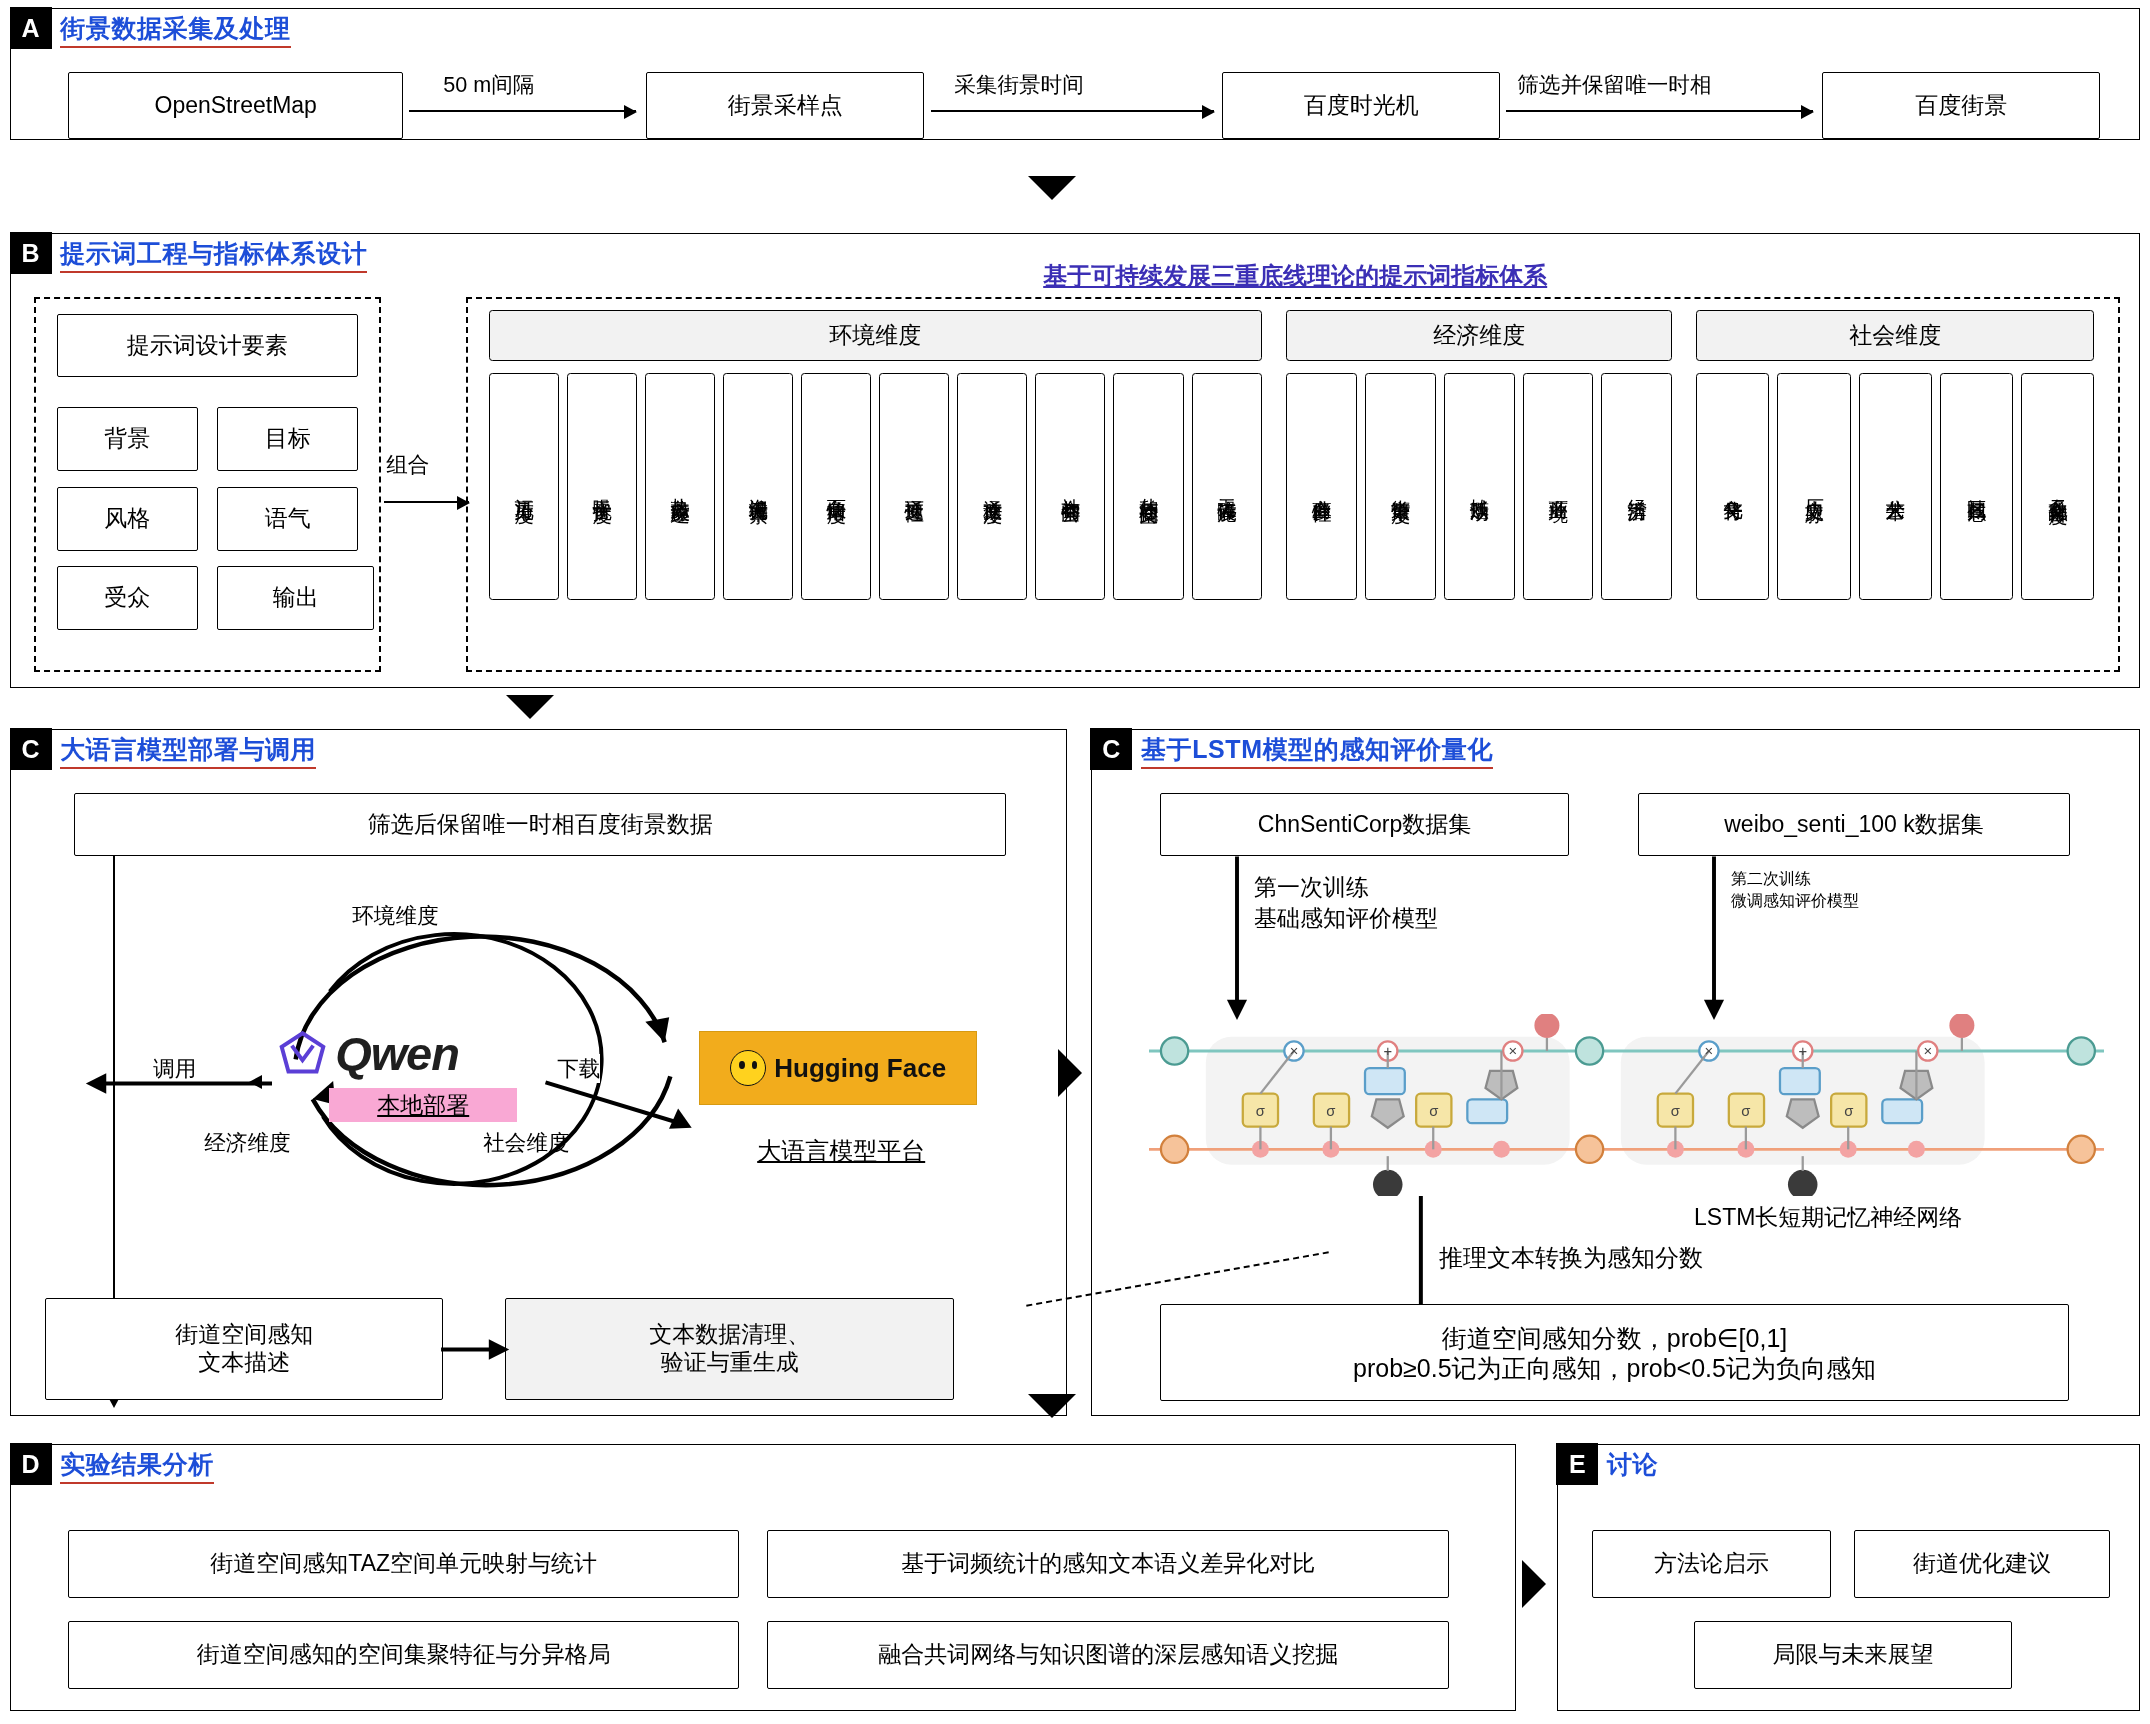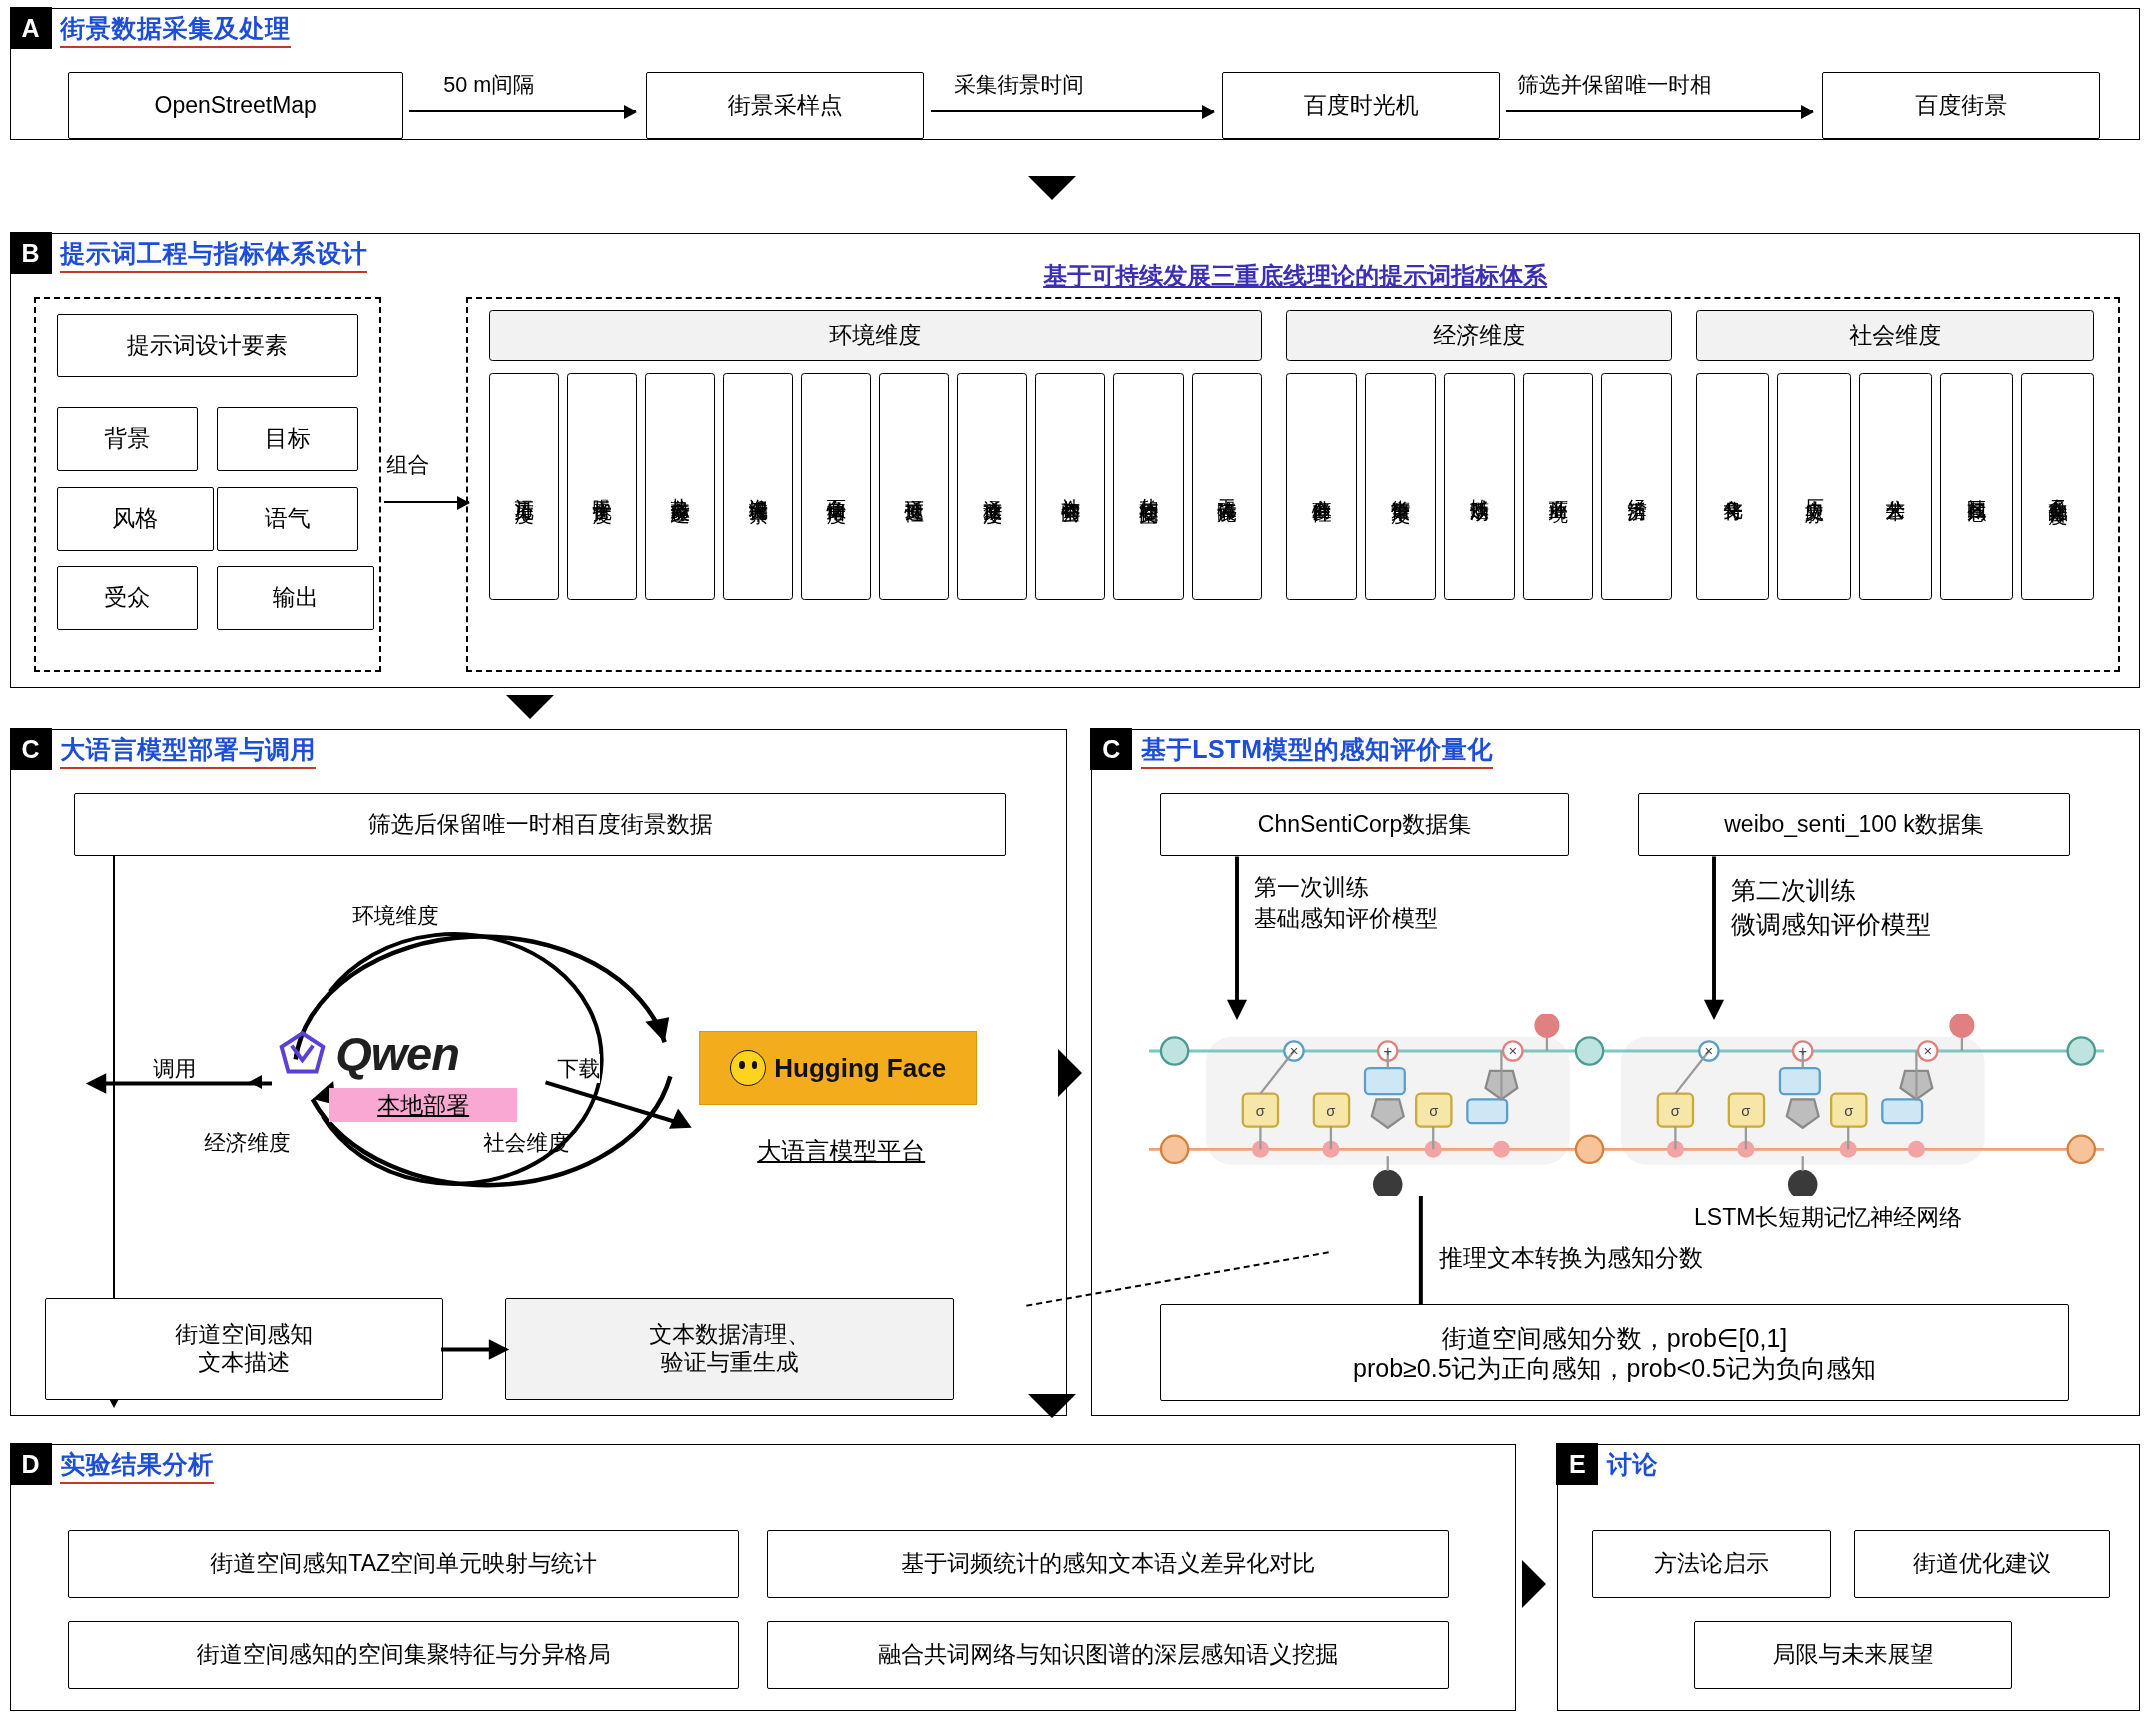--- a/index.html
+++ b/index.html
@@ -176,21 +176,21 @@
   <div class="tri-down" style="left:1028px;top:176px;"></div>
 
   <div class="panel" id="secB">
     <div class="tag">B</div>
     <div class="tag-title under">提示词工程与指标体系设计</div>
 
     <div class="dashed" style="position:absolute;left:23px;top:63px;width:347px;height:375px;">
       <div class="box" style="position:absolute;left:20.5px;top:14.8px;width:301px;height:63px;">提示词设计要素</div>
       <div class="box" style="position:absolute;left:20.5px;top:108px;width:141px;height:64px;">背景</div>
       <div class="box" style="position:absolute;left:181px;top:108px;width:141px;height:64px;">目标</div>
-      <div class="box" style="position:absolute;left:20.5px;top:188px;width:157px;height:64px;">风格</div>
+      <div class="box" style="position:absolute;left:20.5px;top:188px;width:141px;height:64px;">风格</div>
       <div class="box" style="position:absolute;left:181px;top:188px;width:141px;height:64px;">语气</div>
       <div class="box" style="position:absolute;left:20.5px;top:267px;width:141px;height:64px;">受众</div>
       <div class="box" style="position:absolute;left:181px;top:267px;width:157px;height:64px;">输出</div>
     </div>
 
     <div class="lbl" style="position:absolute;left:375px;top:216px;">组合</div>
     <div class="arrow-h" style="left:373px;top:267px;width:85px;"></div>
 
     <div class="dashed" style="position:absolute;left:455px;top:63px;width:1654px;height:375px;">
       <div class="title-blue center" style="position:absolute;left:0;top:-40px;width:1654px;height:34px;">基于可持续发展三重底线理论的提示词指标体系</div>
@@ -317,21 +317,21 @@
     </svg>
     <svg style="position:absolute;left:608px;top:125px;" width="28" height="171" viewBox="0 0 50 300">
       <line x1="25" y1="0" x2="25" y2="265" stroke="#000" stroke-width="7"></line>
       <polygon points="25,292 7,256 43,256" fill="#000"></polygon>
     </svg>
 
     <div style="position:absolute;left:162px;top:142px;font-size:23px;line-height:1.35;">
       <div>第一次训练</div>
       <div>基础感知评价模型</div>
     </div>
-    <div style="position:absolute;left:639px;top:144px;font-size:25px;line-height:1.35;">
+    <div style="position:absolute;left:639px;top:138px;font-size:16px;line-height:1.35;">
       <div>第二次训练</div>
       <div>微调感知评价模型</div>
     </div>
 
     <div style="position:absolute;left:57px;top:284px;width:955px;height:182px;">
       <svg width="955" height="182" viewBox="0 0 1680 320">
 
         <rect x="100" y="40" width="640" height="225" rx="45" fill="#f3f3f3"></rect>
         <rect x="830" y="40" width="640" height="225" rx="45" fill="#f3f3f3"></rect>
 

